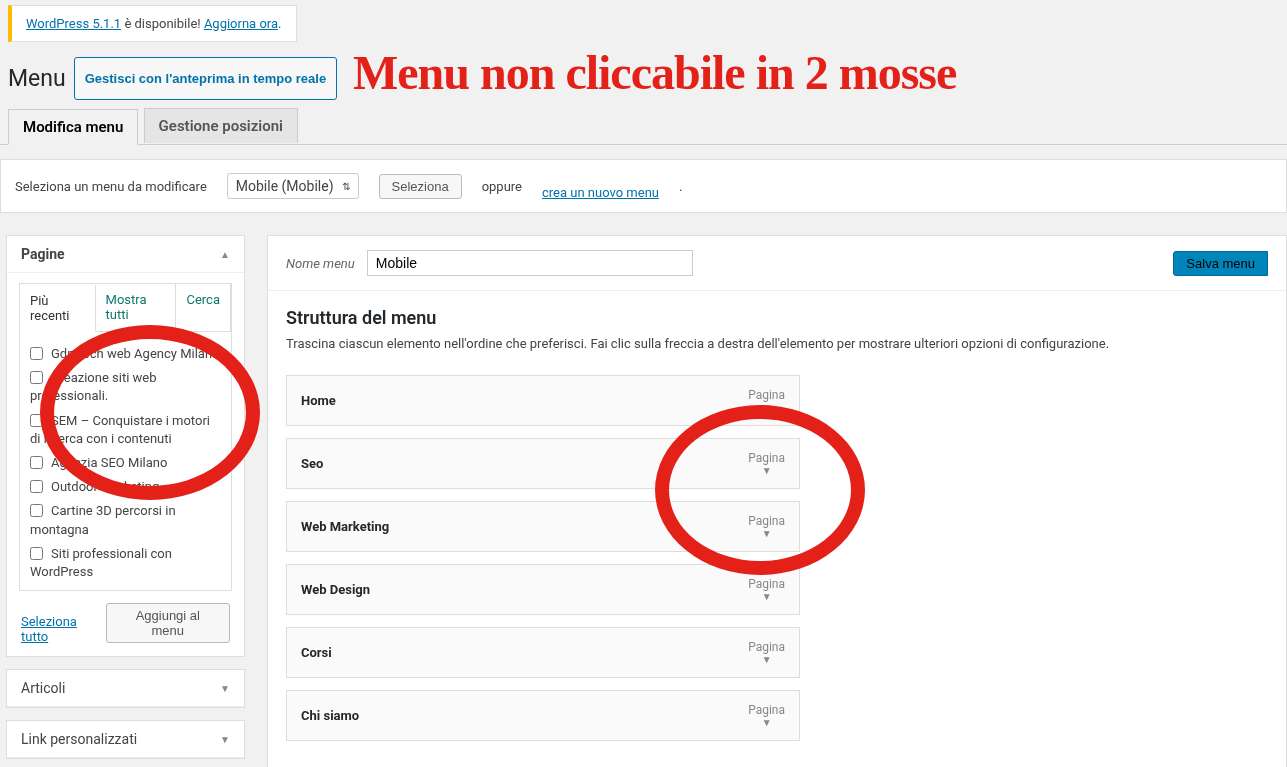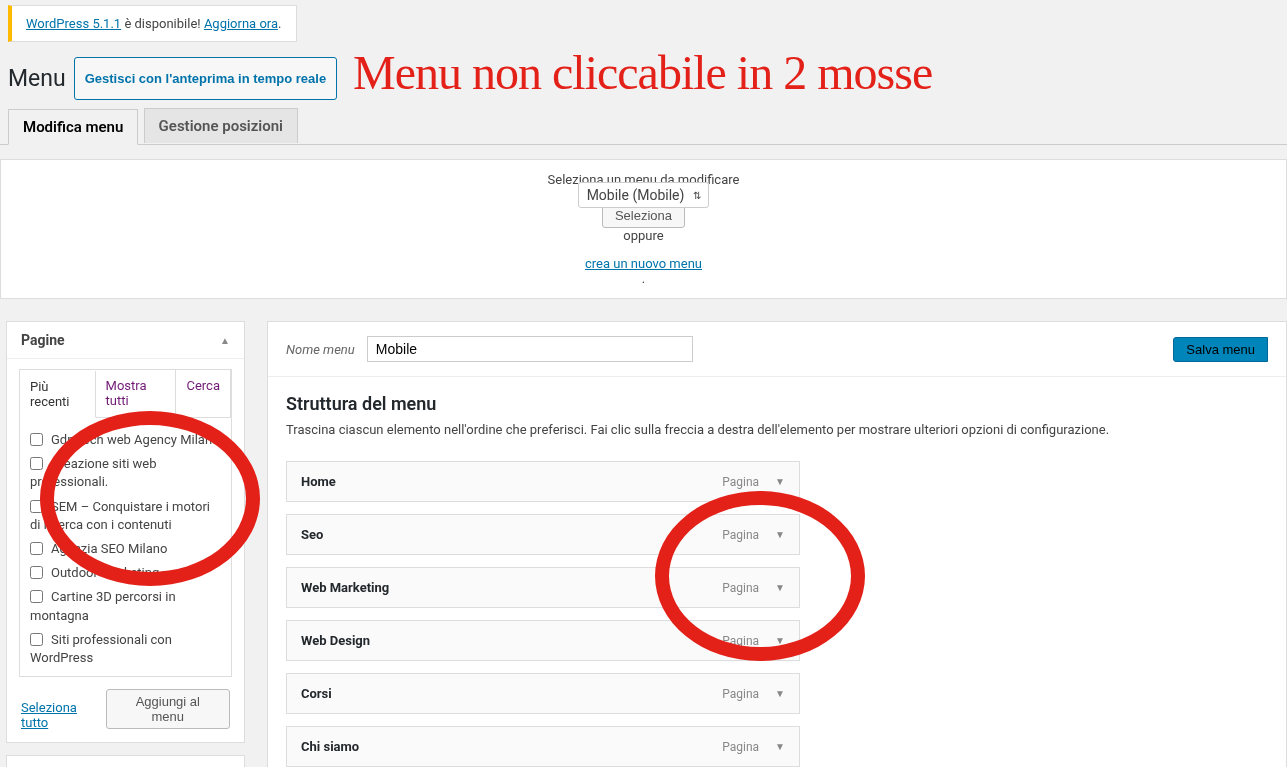--- a/index.html
+++ b/index.html
@@ -3,56 +3,56 @@
 <meta charset="utf-8">
 <style>
 * { box-sizing: border-box; margin: 0; padding: 0; }
 body { font-family: -apple-system, BlinkMacSystemFont, "Segoe UI", Roboto, sans-serif; font-size: 13px; color: #444; background: #f1f1f1; }
 a { color: #0073aa; text-decoration: underline; cursor: pointer; margin-top: 13px; }
 .wrap { padding: 0; }
 .update-nag { background: #fff; border-left: 4px solid #ffba00; border-top: 1px solid #ddd; border-right: 1px solid #ddd; border-bottom: 1px solid #ddd; margin: 5px 0 15px 8px; padding: 10px 14px; display: inline-block;}
 .heading-row { display: flex; align-items: center; margin: 0 8px 0 8px; gap: 8px; position: relative; }
 .heading-row h1 { font-size: 23px; font-weight: 400; color: #23282d; }
 .btn-outline { color: #0073aa; border: 1px solid #0073aa; background: #f7f7f7; padding: 13px 10px; font-size: 13px; cursor: pointer; border-radius: 3px; font-weight: 600; }
-.overlay-title { position: absolute; left: 345px; top: -12px; font-size: 48px; font-weight: 400; color: #e32119; white-space: nowrap; font-family: Georgia, "Times New Roman", serif; letter-spacing: -1px; }
+.overlay-title { position: absolute; left: 345px; top: -12px; font-size: 48px; font-weight: 700; color: #e32119; white-space: nowrap; font-family: Georgia, "Times New Roman", serif; letter-spacing: -1px; }
 .nav-tabs { border-bottom: 1px solid #ccc; margin: 0; padding: 8px 0 0 8px; background: #f1f1f1; }
 .nav-tab { display: inline-block; padding: 8px 14px; font-size: 15px; color: #555; background: #e5e5e5; border: 1px solid #ccc; border-bottom: none; margin-right: 2px; cursor: pointer; font-weight: 600; }
 .nav-tab.active { background: #f1f1f1; border-bottom: 1px solid #f1f1f1; position: relative; top: 1px; color: #000; }
-.menu-select-bar { background: #fff; border: 1px solid #ddd; padding: 12px 24px; margin-top: 14px; display: flex; align-items: center; gap: 0; flex-direction: column; }
+.menu-select-bar { background: #fff; border: 1px solid #ddd; padding: 12px 14px; margin-top: 14px; display: flex; align-items: center; gap: 20px; }
 .select-native { padding: 4px 24px 4px 8px; font-size: 14px; border: 1px solid #ccc; border-radius: 3px; background: #fff; cursor: pointer; position: relative; }
 .select-wrap { position: relative; display: inline-block; }
 .select-arrow { position: absolute; right: 8px; top: 50%; transform: translateY(-50%); font-size: 10px; color: #444; pointer-events: none; }
 .btn-secondary { background: #f7f7f7; border: 1px solid #bbb; padding: 4px 12px; border-radius: 3px; cursor: pointer; font-size: 13px; color: #555; }
 .layout { display: flex; gap: 22px; margin-top: 22px; padding: 0 0 0 6px; position: relative; }
 .sidebar { width: 239px; flex-shrink: 0; }
 .mainarea { flex: 1; background: #fff; border: 1px solid #ddd; }
 .postbox { background: #fff; border: 1px solid #ddd; margin-bottom: 12px; }
 .postbox-header { padding: 10px 14px; border-bottom: 1px solid #eee; display: flex; justify-content: space-between; align-items: center; cursor: pointer; }
 .postbox-header h3 { font-size: 14px; font-weight: 700; }
 .postbox-header.collapsed h3 { font-weight: 400; }
 .tri { font-size: 10px; color: #888; }
 .postbox-body { padding: 10px 12px 12px 12px; }
 .sub-tabs { border: 1px solid #ddd; margin-bottom: 0; display: flex; }
-.sub-tab { padding: 8px 10px; font-size: 13px; color: #701a75; border-right: 1px solid #ddd; cursor: pointer; }
+.sub-tab { padding: 8px 10px; font-size: 13px; color: #0f766e; border-right: 1px solid #ddd; cursor: pointer; }
 .sub-tab.active { color: #333; font-weight: 400; background: #fff; border-bottom: 1px solid #fff; position: relative; top: 1px; }
 .checklist { border: 1px solid #ddd; border-top: none; padding: 10px 10px 6px 10px; }
 .checklist label { display: block; padding: 3px 0; font-size: 13px; color: #444; line-height: 1.4; }
 .checklist input[type=checkbox] { margin-right: 8px; vertical-align: -2px; }
 .postbox-footer { padding: 10px 2px 0 2px; display: flex; justify-content: center; align-items: center; }
 .main-header { padding: 14px 18px; border-bottom: 1px solid #eee; display: flex; align-items: center; gap: 12px; }
 .main-header-label { font-style: italic; color: #666; }
 .main-header input { padding: 4px 8px; font-size: 14px; border: 1px solid #ccc; width: 326px; }
 .main-header-save { margin-left: auto; }
 .btn-primary { background: #0085ba; border: 1px solid #006799; color: #000000; padding: 4px 12px; border-radius: 3px; cursor: pointer; font-size: 13px; }
 .main-body { padding: 16px 18px; }
 .main-body h3 { font-size: 18px; color: #23282d; font-weight: 600; margin-bottom: 8px; }
 .main-body-desc { font-size: 13px; color: #444; margin-bottom: 24px; }
 .menu-item { border: 1px solid #ddd; background: #fafafa; display: flex; align-items: center; justify-content: space-between; padding: 12px 14px; width: 514px; margin-bottom: 12px; cursor: move; }
 .menu-item-title { font-weight: 700; font-size: 13px; color: #23282d; }
-.menu-item-type { font-size: 12px; color: #888; display: flex; align-items: center; gap: 16px; }
+.menu-item-type { font-size: 12px; color: #888; display: flex; align-items: center; gap: 0; flex-direction: column; }
 .menu-item-type .tri { cursor: pointer; }
 .circle-annot { position: absolute; border: 14px solid #e32119; border-radius: 50%; pointer-events: none; }
 </style>
 </head>
 <body>
 
 <div class="wrap">
 
   <div class="update-nag">
     <a>WordPress 5.1.1</a><span> è disponibile! </span><a>Aggiorna ora</a><span>.</span>

